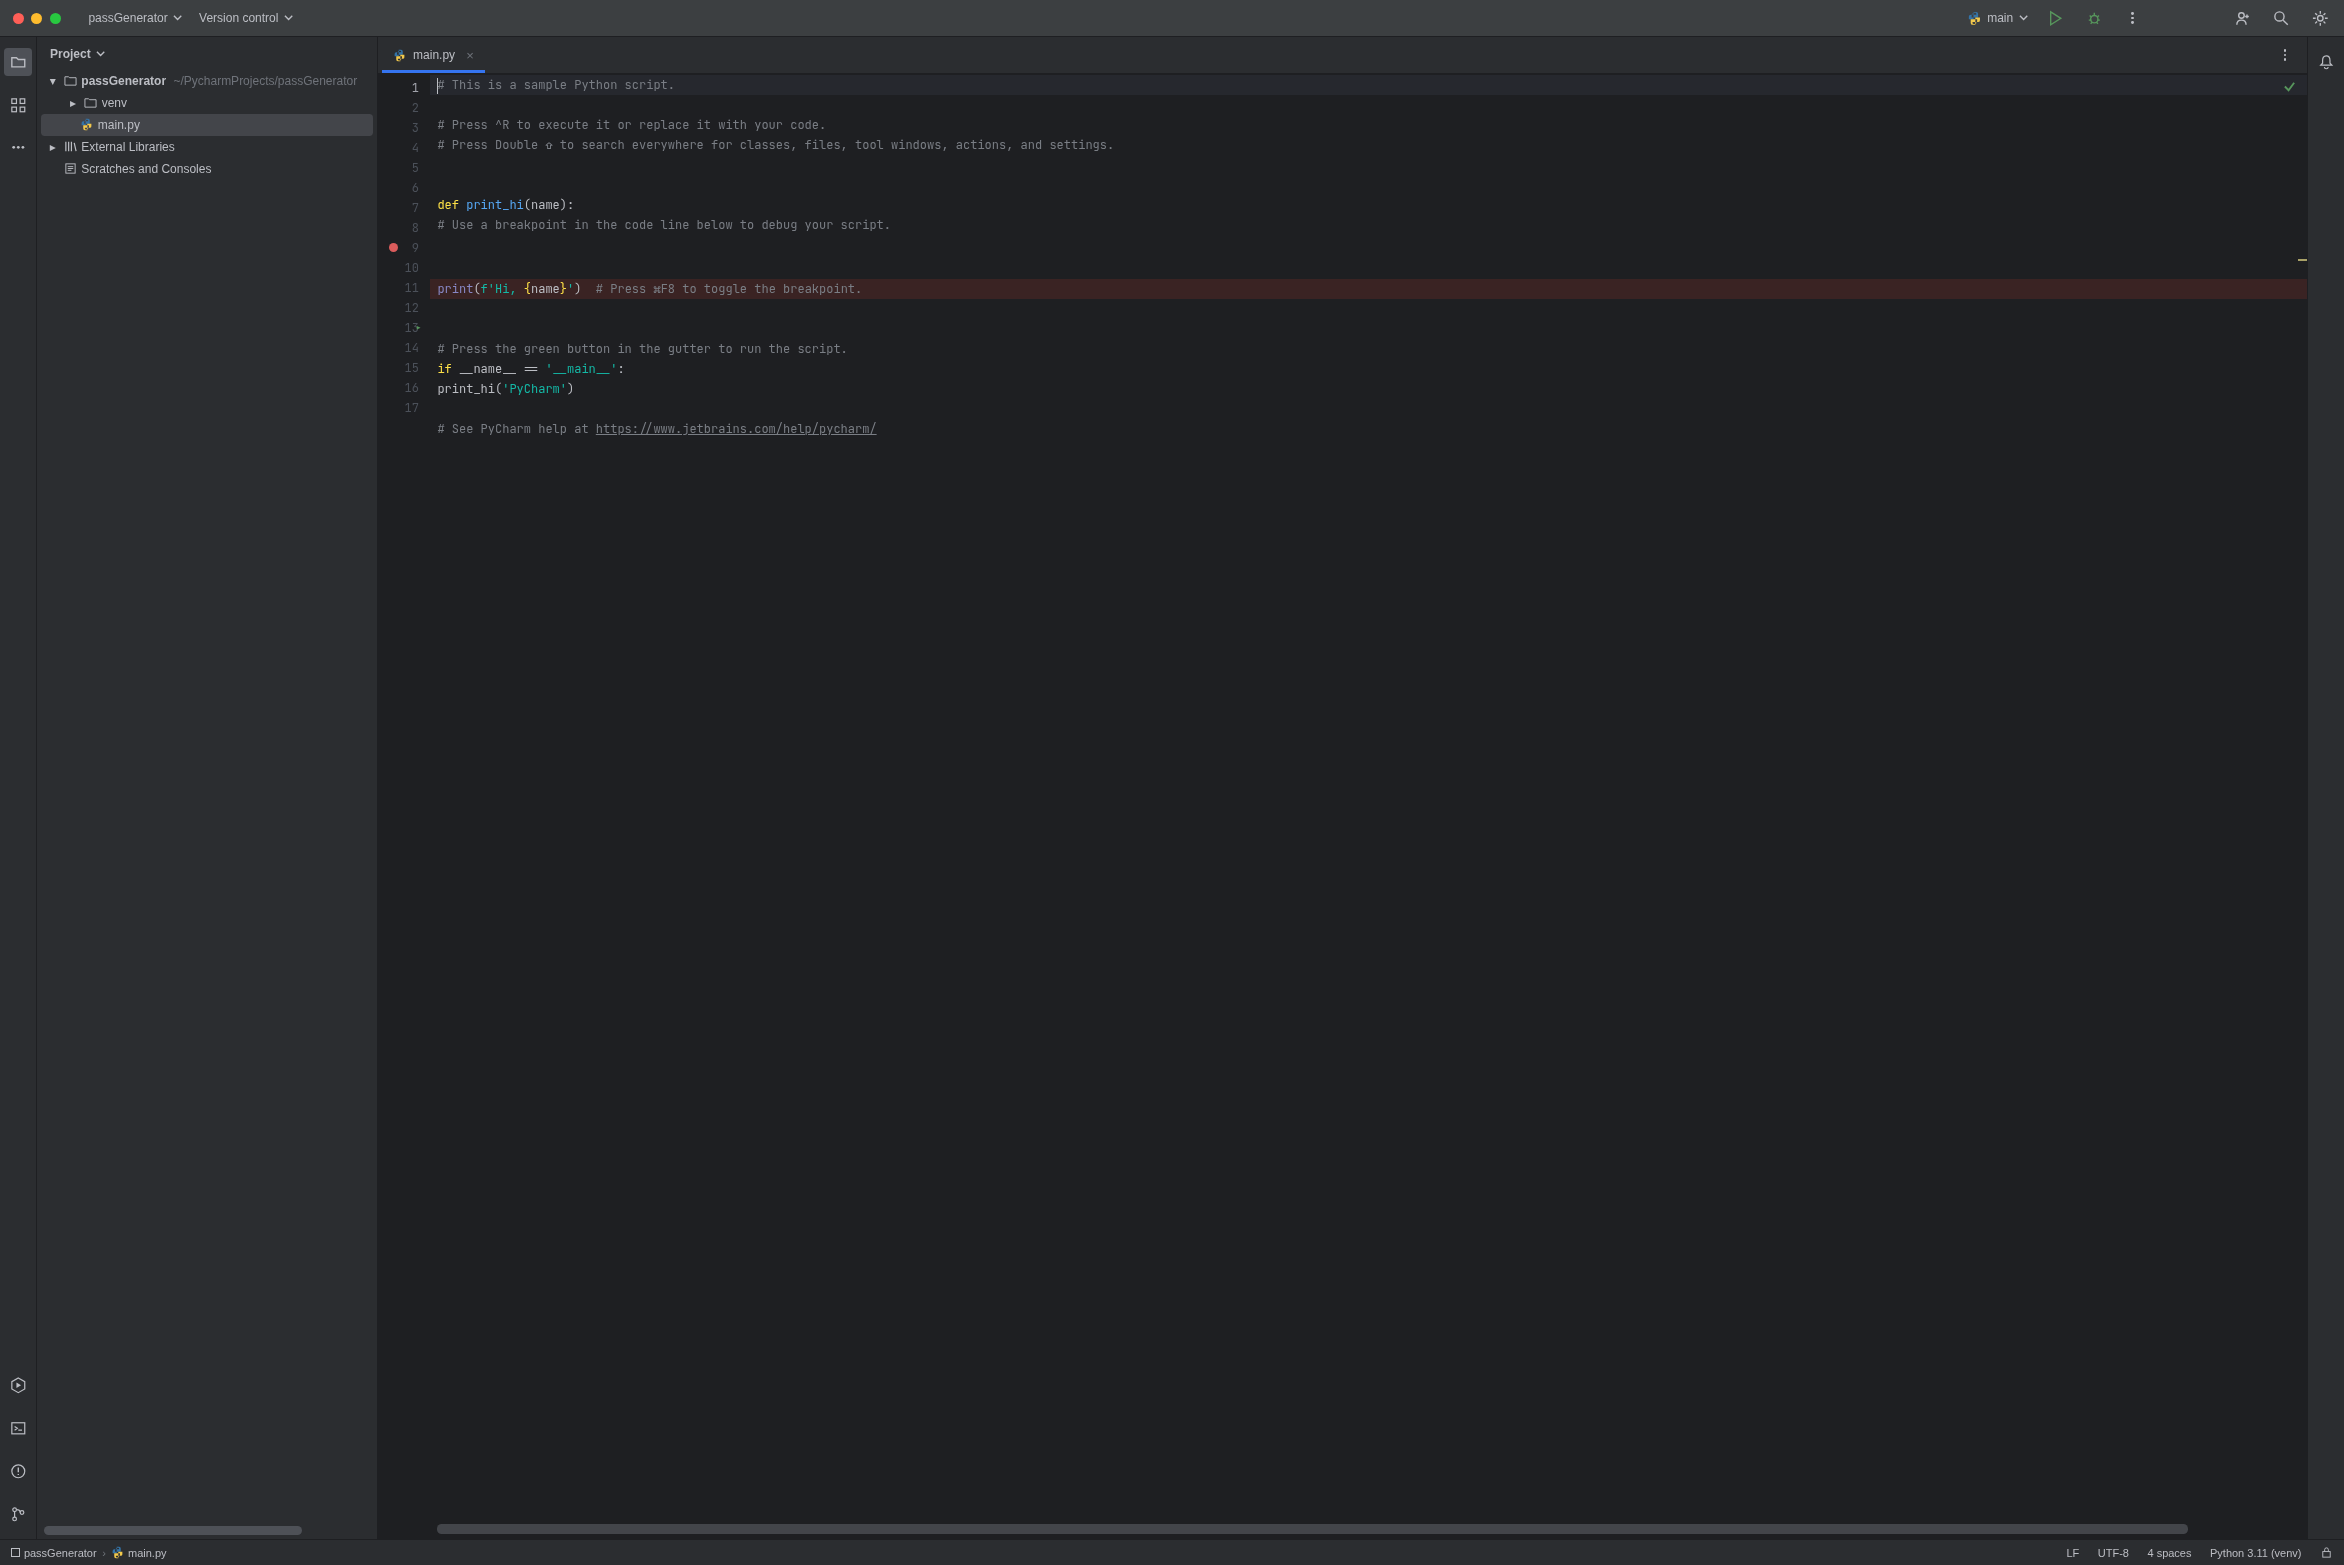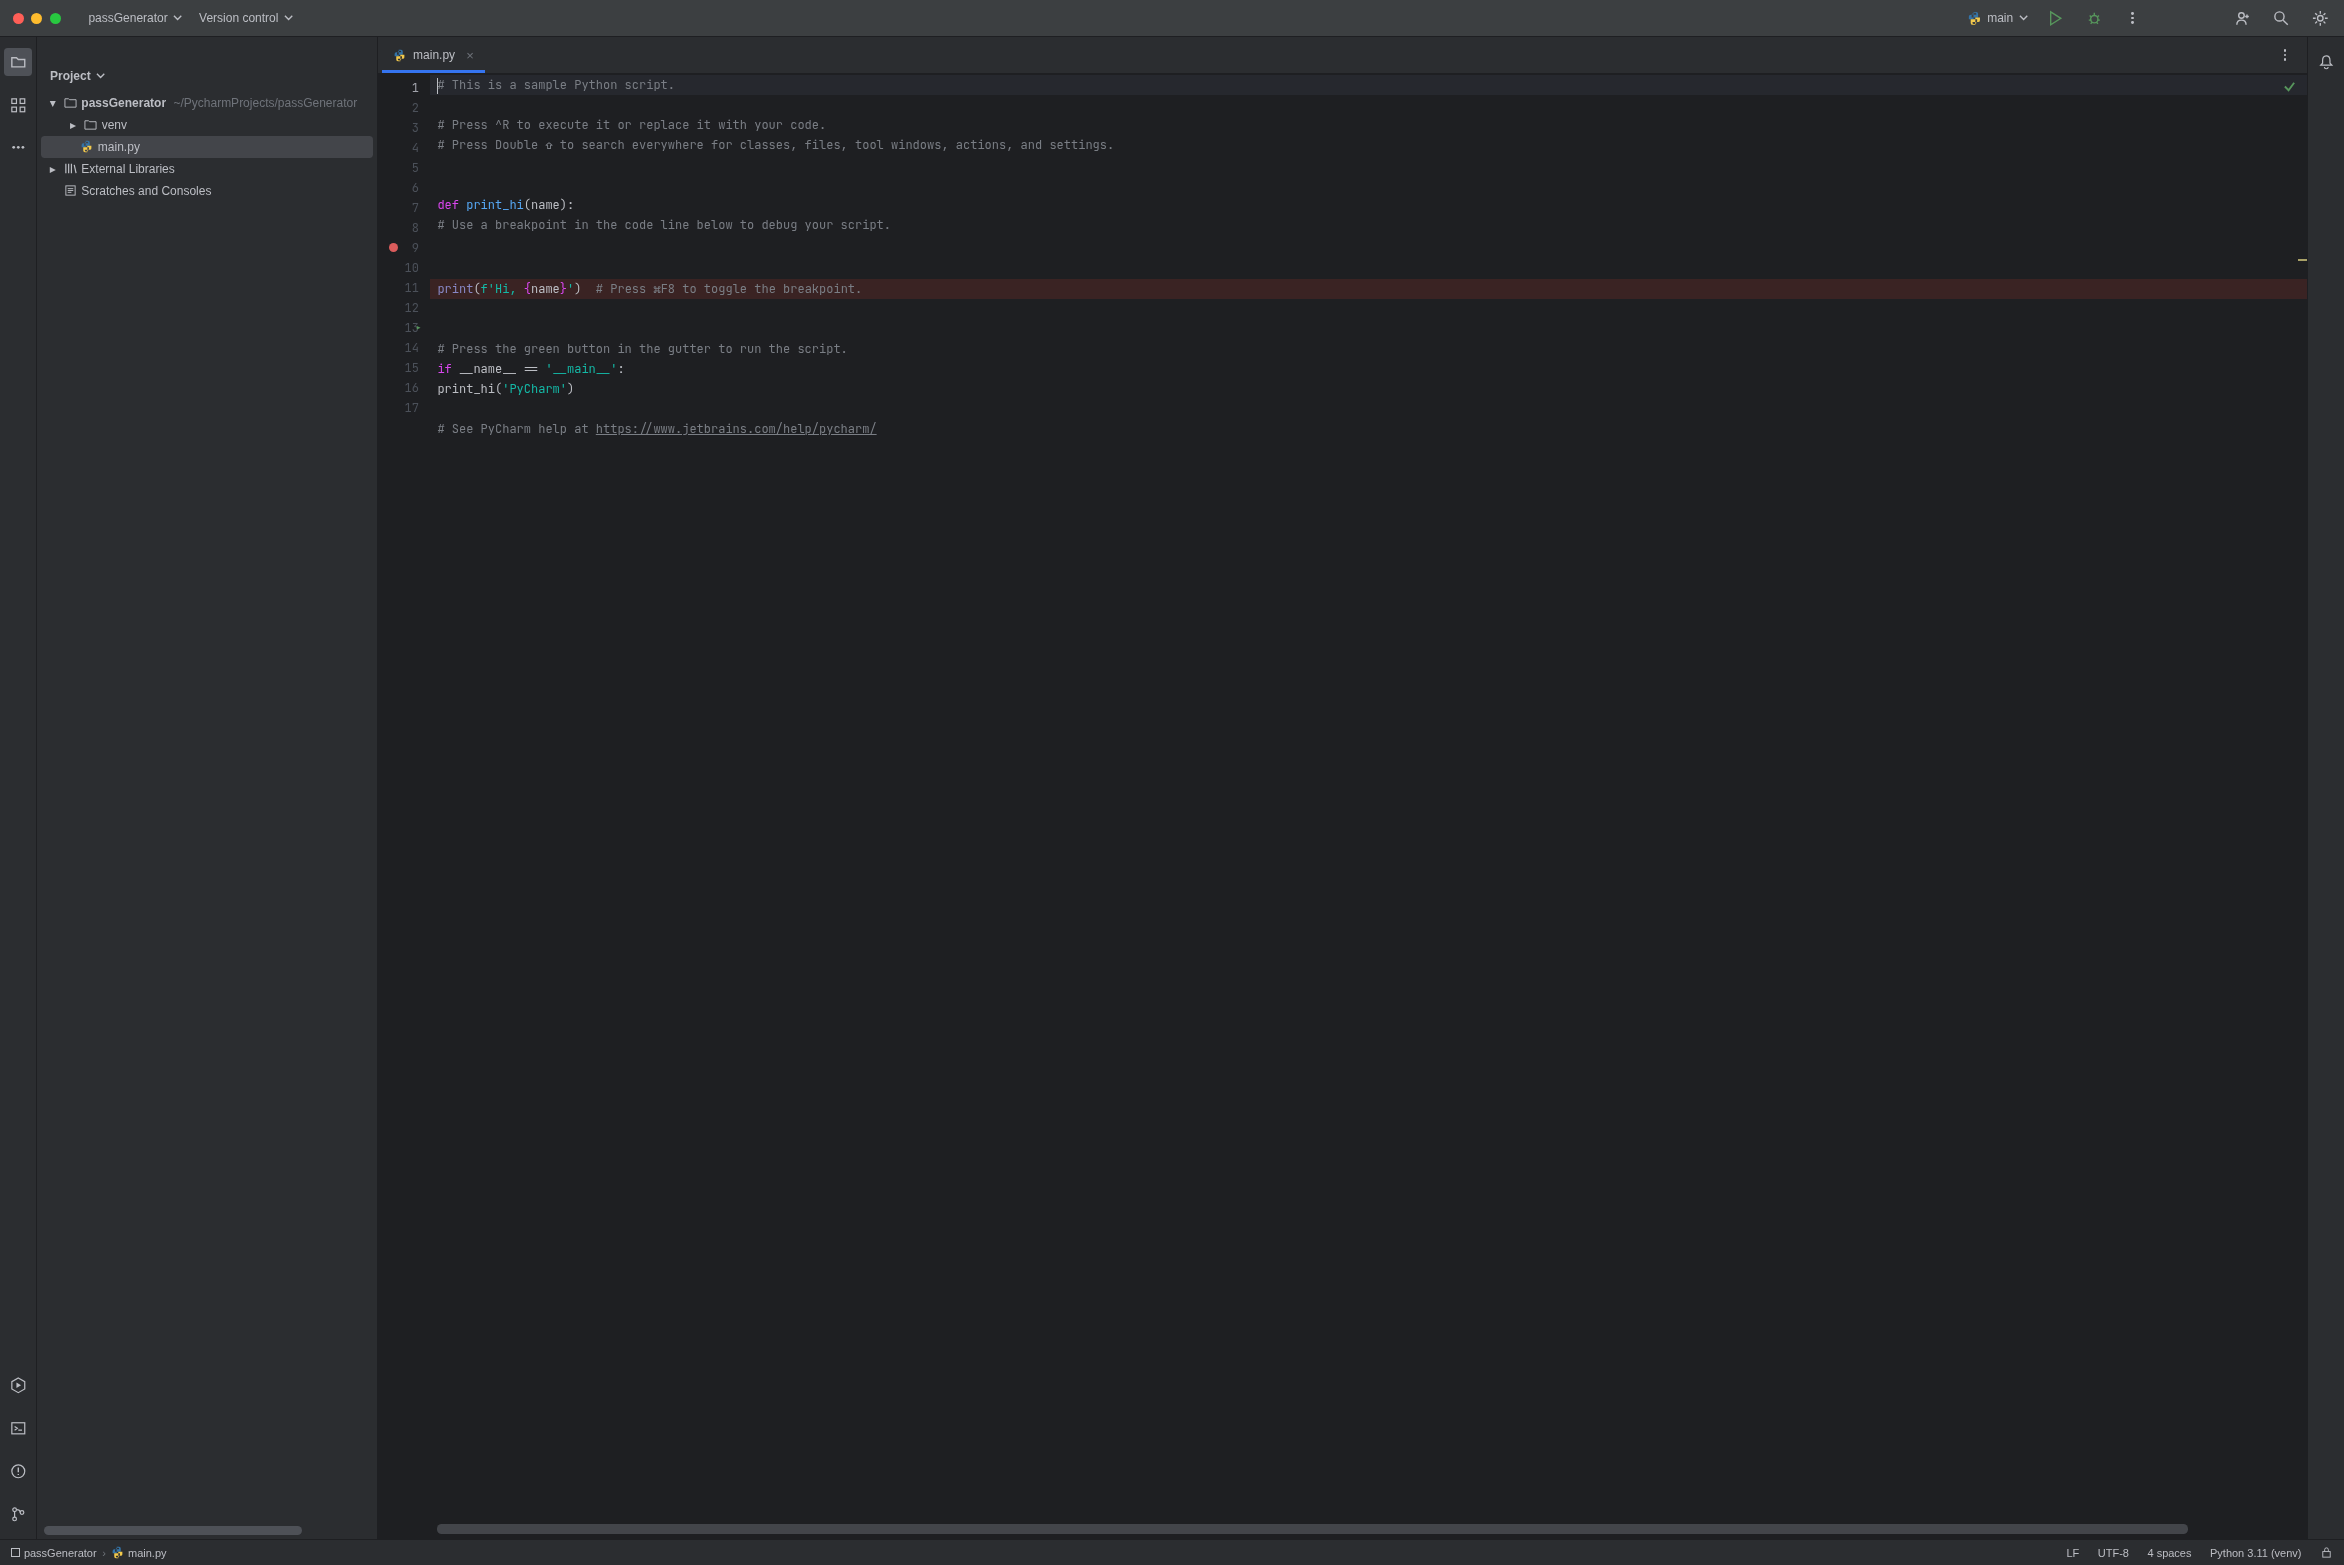--- a/index.html
+++ b/index.html
@@ -68,21 +68,20 @@
       flex-direction: column;
       position: relative;
     }
     .project-header {
       height: 33px;
       display: flex;
       align-items: center;
       padding: 0 13px;
       gap: 5.5px;
       font-weight: bold;
-      margin-top: 22px;
     }
     .project-tree { flex: 1; overflow: auto; padding: 0 3.7px; }
     .tree-item {
       display: flex;
       align-items: center;
       height: 22px;
       padding: 0 5.5px;
       gap: 3.7px;
       cursor: pointer;
       border-radius: 3.7px;
@@ -174,21 +173,21 @@
     .code-line {
       height: 20px;
       display: flex;
       align-items: center;
       white-space: pre;
       padding-left: 7.4px;
     }
     .code-line.current { background: #26282e; }
     .code-line.breakpoint { background: #3a2323; margin-top: 44px; }
     .c-com { color: #7a7e85; }
-    .c-key { color: #d946ef; }
+    .c-key { color: #fde047; }
     .c-func { color: #56a8f5; }
     .c-str { color: #14b8a6; }
     .c-url { color: #7a7e85; text-decoration: underline; }
     .c-def { color: #bcbec4; }
     .c-builtin { color: #8888c6; }
     
     .code-cursor {
       position: absolute;
       left: 7.4px; top: 3.7px;
       width: 0.9px; height: 16.6px;

